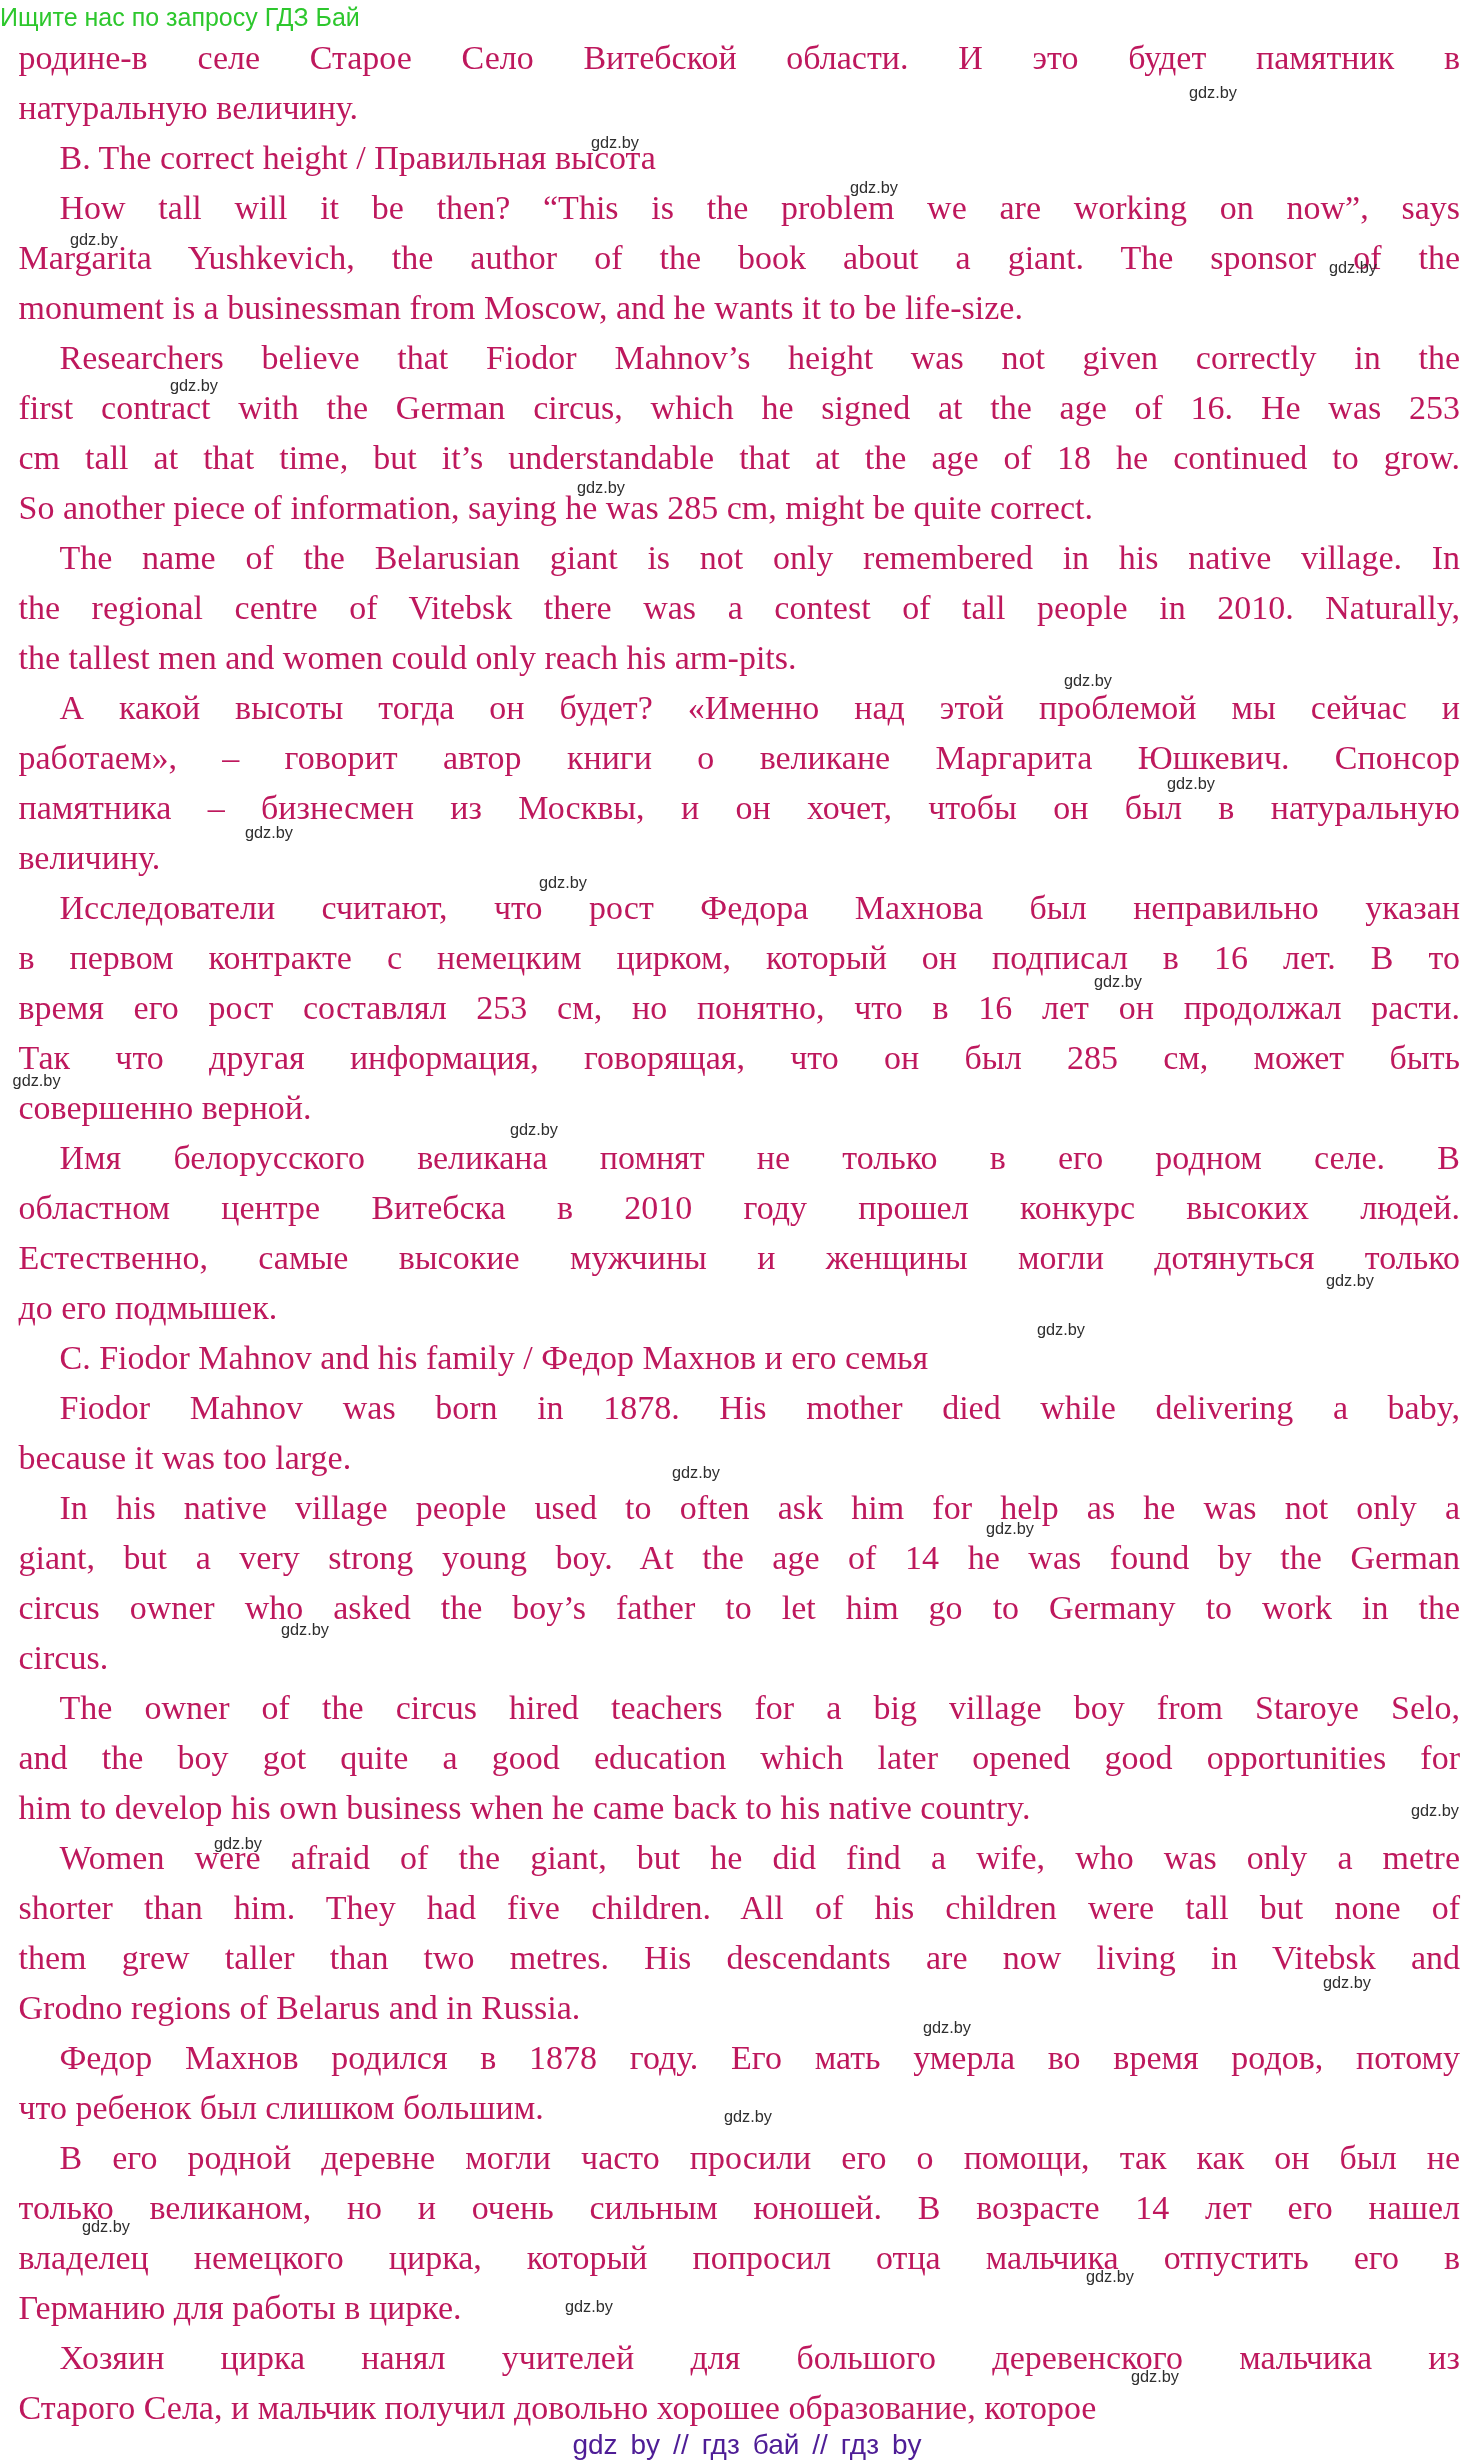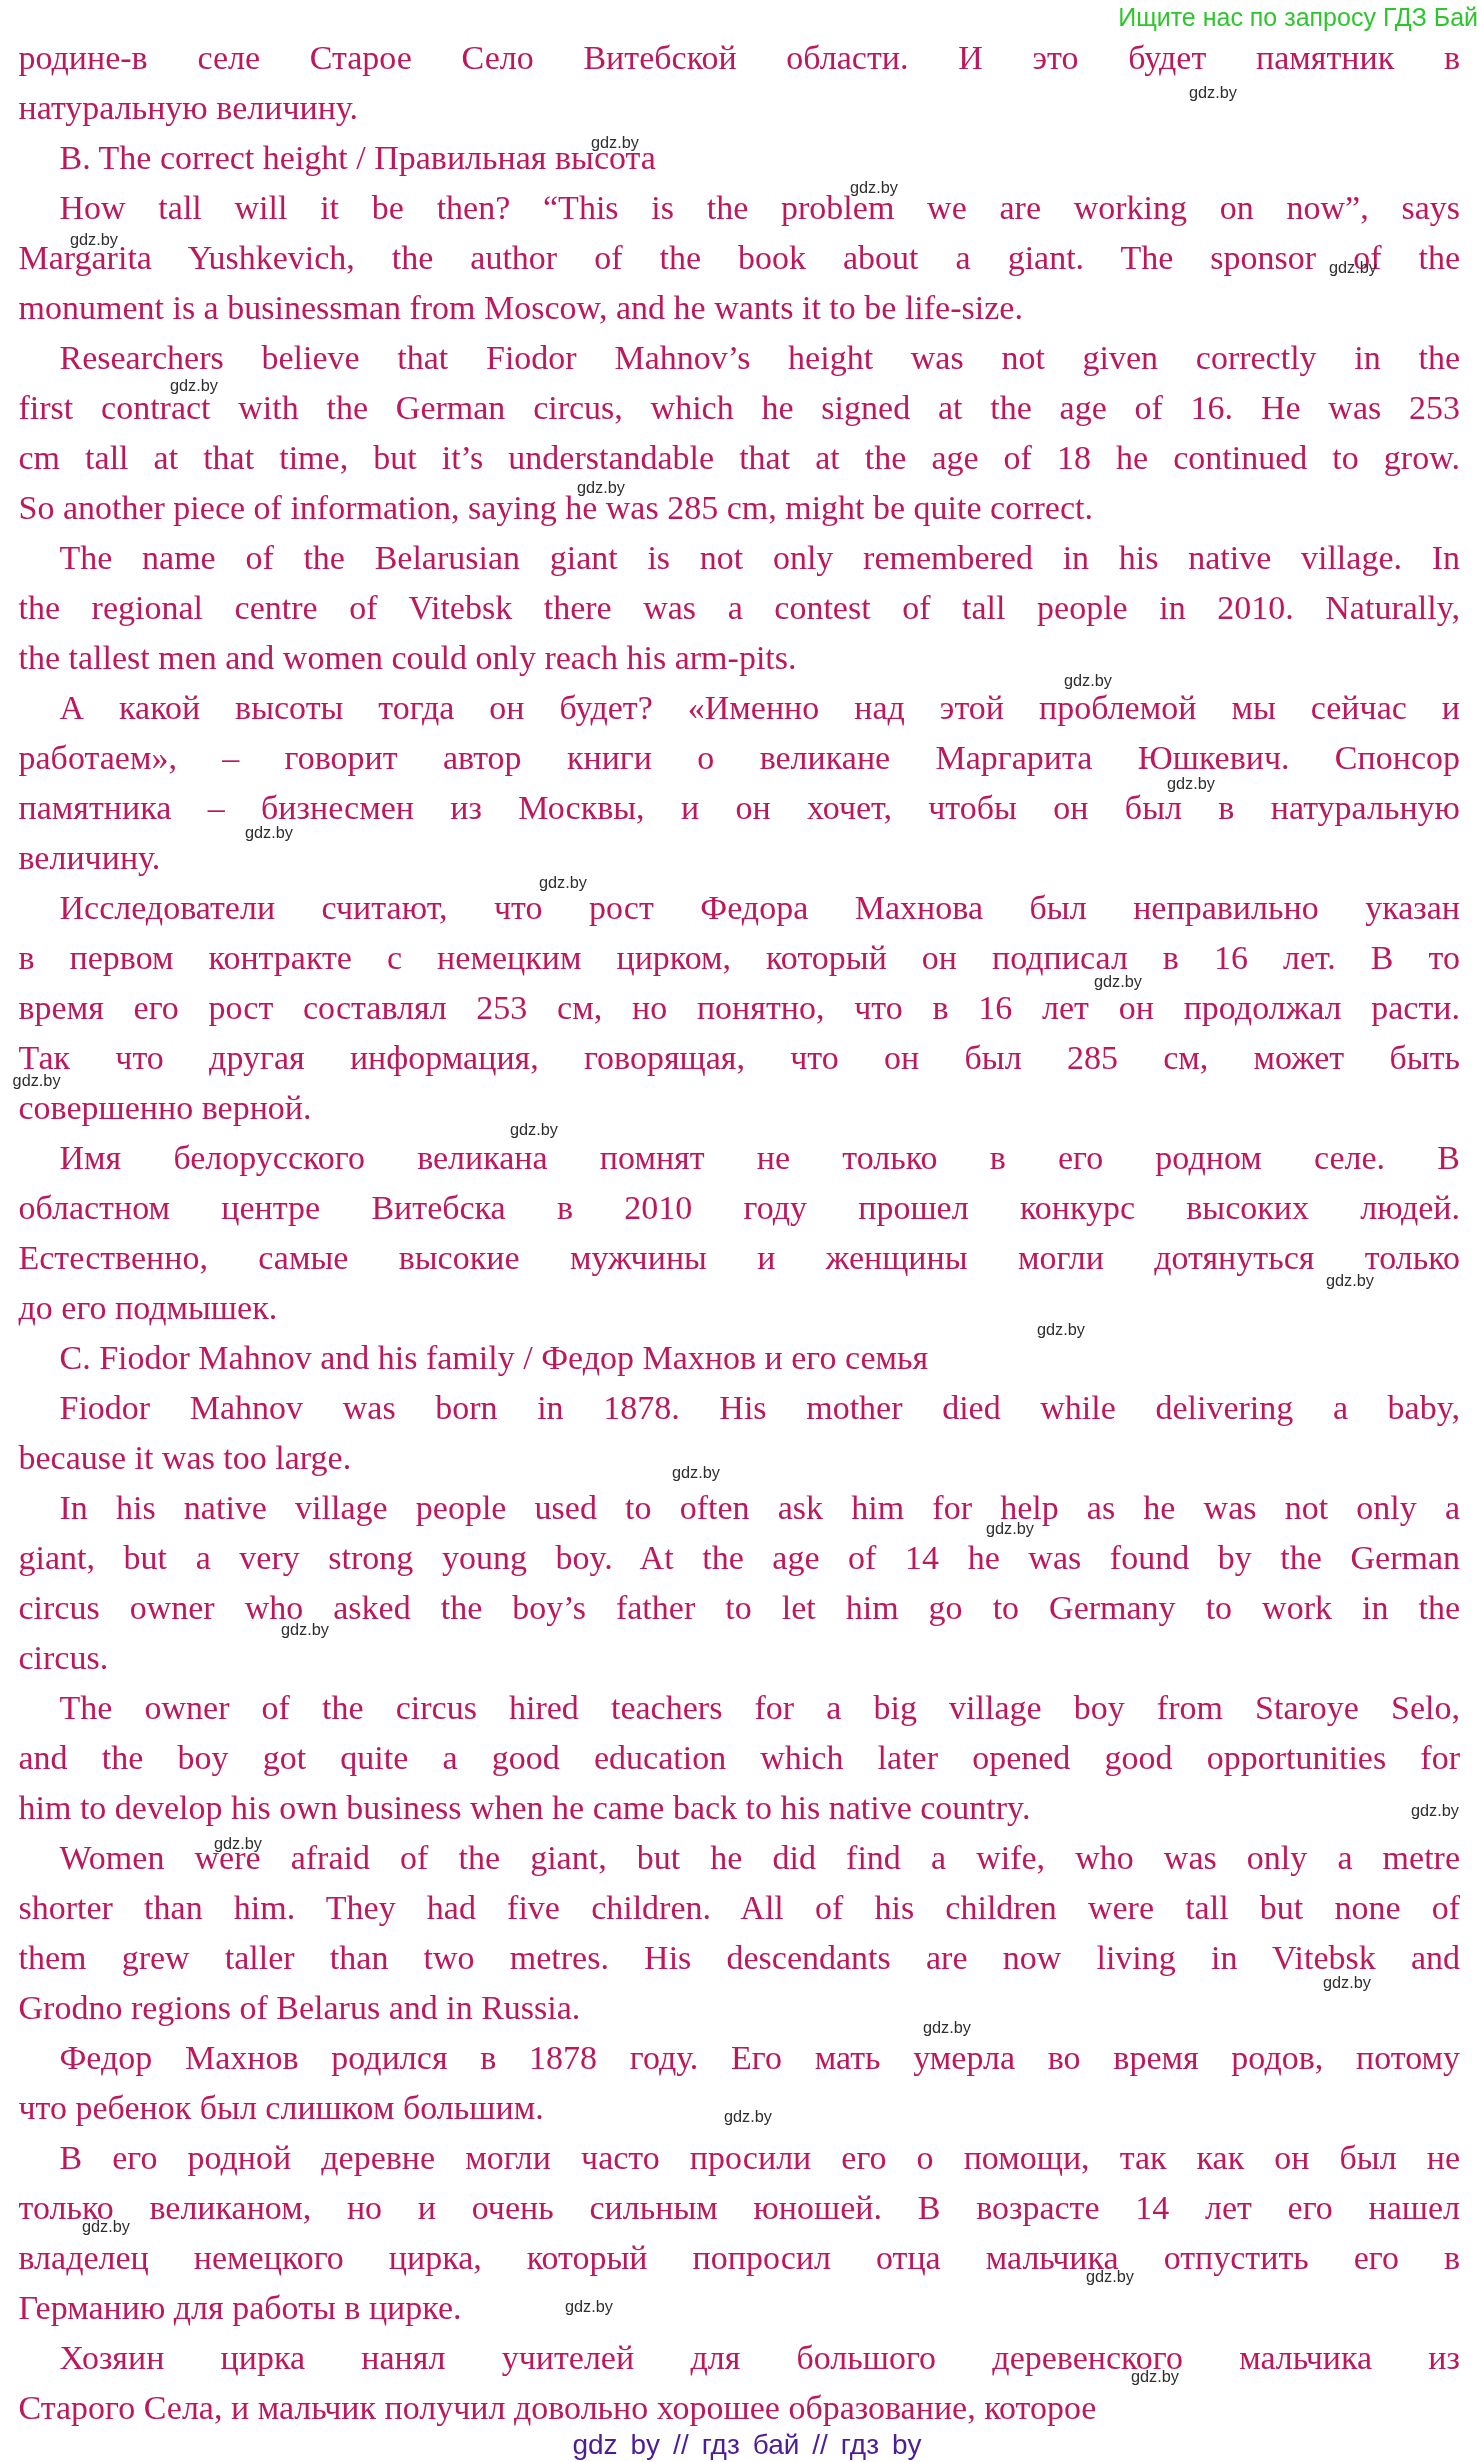--- a/index.html
+++ b/index.html
@@ -6,21 +6,21 @@
   .page{
     position:relative;
     width:1478px;height:2462px;
     background:#ffffff;
     overflow:hidden;
     font-family:"Liberation Serif","DejaVu Serif",serif;
   }
   .top-banner{
     position:absolute;
     top:1.5px;left:0;width:100%;
-    text-align:right;
+    text-align:left;
     font-family:"Liberation Sans","DejaVu Sans",sans-serif;
     font-size:25px;
     line-height:30px;
   }
   .body-text{
     position:absolute;
     top:33px;left:18.5px;right:18px;
     font-size:34px;
     line-height:50px;
     color:#be185d;

